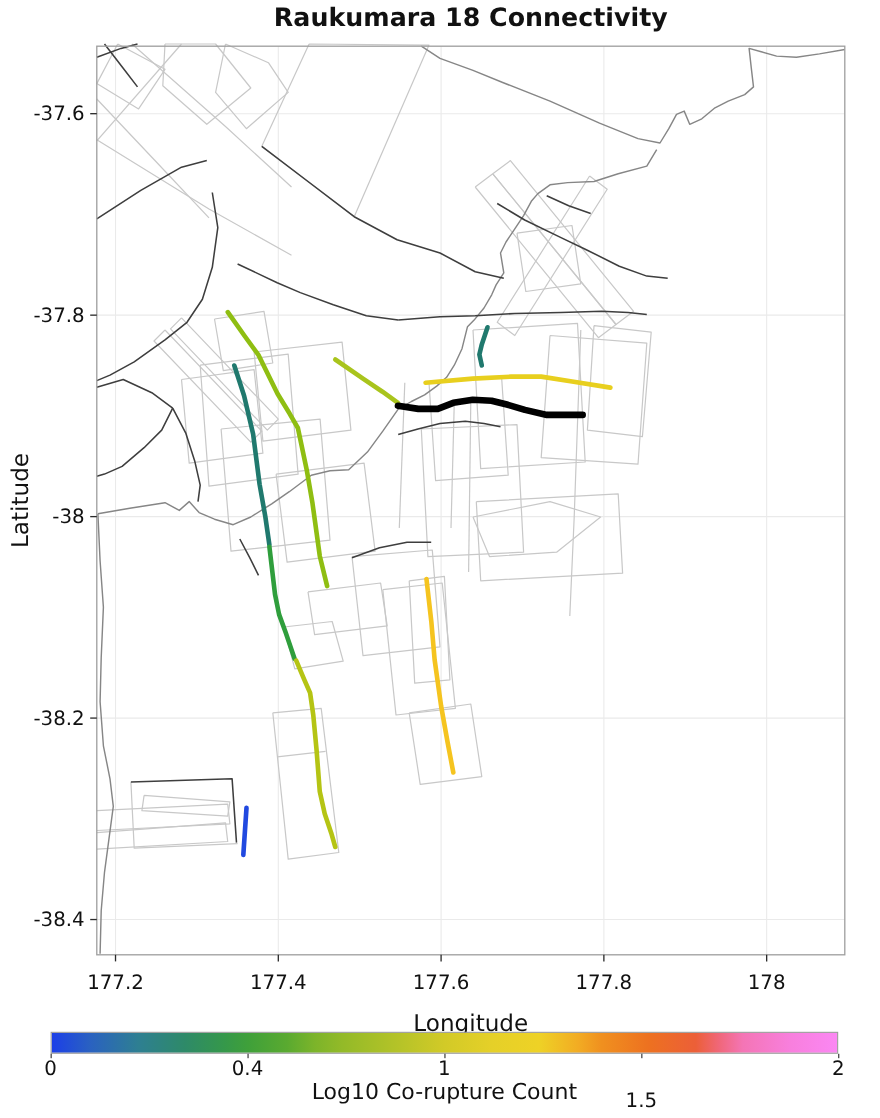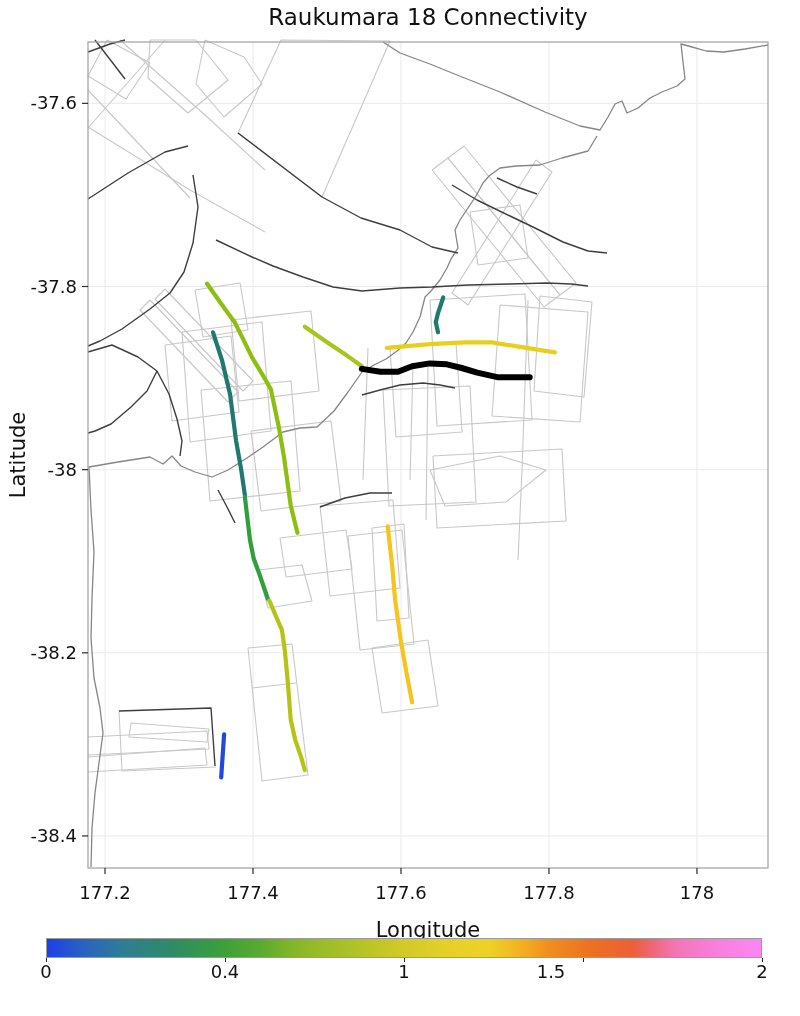--- a/index.html
+++ b/index.html
@@ -1,20 +1,20 @@
 <!DOCTYPE html>
 <html><head>
 <meta charset="utf-8">
 <style>
   html,body{margin:0;padding:0;background:#ffffff;}
   .figure{position:relative;width:800px;height:1016px;background:#ffffff;overflow:hidden;
           font-family:"DejaVu Sans","Liberation Sans",sans-serif;color:#111;}
   .figure svg{position:absolute;left:0;top:0;}
   .title{position:absolute;left:428px;top:4px;transform:translateX(-50%);
-         font-size:23px;font-weight:normal;white-space:nowrap;}
+         font-size:23px;font-weight:bold;white-space:nowrap;}
   .xlabel{position:absolute;left:428px;top:918px;transform:translateX(-50%);
           font-size:21px;white-space:nowrap;}
   .ylabel{position:absolute;left:18px;top:455px;transform:translate(-50%,-50%) rotate(-90deg);
           font-size:21px;white-space:nowrap;}
   .cbar{position:absolute;left:46px;top:938px;width:716px;height:20px;
         border:1px solid #9a9a9a;box-sizing:border-box;}
   .cbar-ticks{position:absolute;left:0;top:0;width:800px;height:1016px;pointer-events:none;}
   .cbar-tick-label{position:absolute;top:961px;transform:translateX(-50%);font-size:18px;}
   .cbar-tick-mark{position:absolute;top:958px;width:1px;height:4px;background:#2a2a2a;}
   .cbar-label{position:absolute;left:404px;top:980px;transform:translateX(-50%);
@@ -148,17 +148,18 @@
   <div class="ylabel">Latitude</div>
   <div class="cbar" id="cbar" style="background: linear-gradient(to right, rgb(28, 63, 232) 0%, rgb(42, 98, 192) 5%, rgb(46, 127, 146) 11%, rgb(46, 138, 104) 17%, rgb(53, 152, 74) 22%, rgb(63, 160, 58) 25%, rgb(90, 170, 48) 30%, rgb(124, 180, 42) 33.5%, rgb(147, 186, 40) 37%, rgb(185, 196, 40) 45%, rgb(210, 202, 39) 50%, rgb(229, 208, 40) 56%, rgb(238, 210, 38) 62%, rgb(242, 172, 35) 67%, rgb(240, 144, 31) 70%, rgb(237, 113, 32) 76%, rgb(236, 95, 56) 82%, rgb(240, 103, 122) 85%, rgb(244, 117, 181) 88%, rgb(248, 127, 221) 94%, rgb(251, 135, 243) 100%);"></div>
   <div class="cbar-ticks" id="cbar-ticks">
       <div class="cbar-tick-mark" style="left: 46px;"></div>
       <div class="cbar-tick-label" style="left: 46px;">0</div>
       <div class="cbar-tick-mark" style="left: 225px;"></div>
       <div class="cbar-tick-label" style="left: 225px;">0.4</div>
       <div class="cbar-tick-mark" style="left: 404px;"></div>
       <div class="cbar-tick-label" style="left: 404px;">1</div>
       <div class="cbar-tick-mark" style="left: 583px;"></div>
-      <div class="cbar-tick-label" style="left: 551px;">1.5</div>
+      <div class="cbar-tick-label" style="left: 583px; margin-top: 29px;">1.5</div>
       <div class="cbar-tick-mark" style="left: 762px;"></div>
       <div class="cbar-tick-label" style="left: 762px;">2</div>
     </div>
+  <div class="cbar-label">Log10 Co-rupture Count</div>
 </div>
 
 </body></html>

